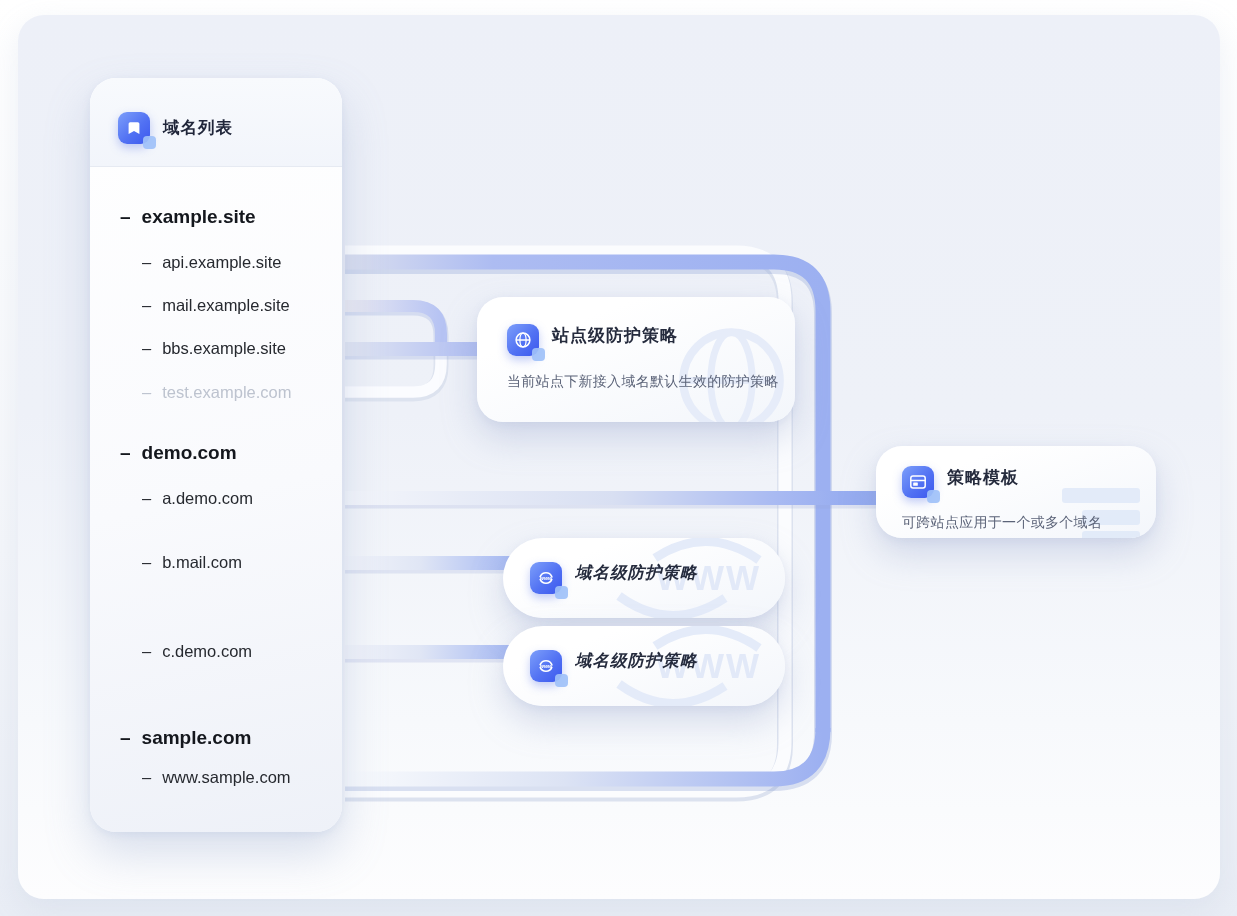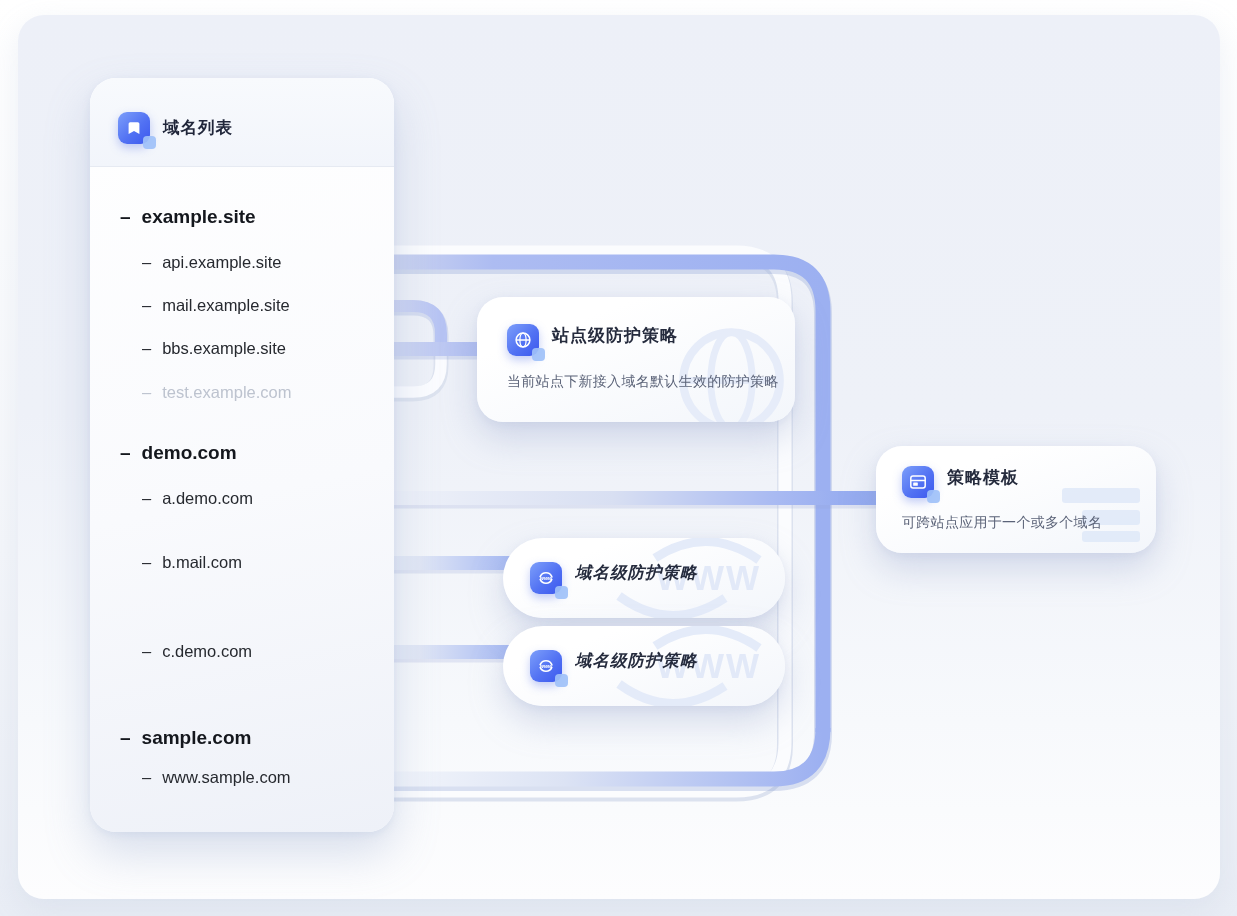--- a/index.html
+++ b/index.html
@@ -5,23 +5,23 @@
   html,body{margin:0;padding:0;background:#fff;}
   .stage{position:relative;width:1237px;height:916px;overflow:hidden;
          font-family:"Liberation Sans",sans-serif;
          background:linear-gradient(180deg,#ffffff 0%,#f4f6fa 60%,#e9edf5 100%);}
   .canvas{position:absolute;left:18px;top:15px;width:1202px;height:884px;border-radius:26px;
           background:linear-gradient(180deg,#edf0f8 0%,#eef1f8 45%,#f7f9fc 80%,#fdfdfe 100%);
           box-shadow:0 10px 30px rgba(160,175,205,.18);z-index:0;}
   .wires{position:absolute;left:0;top:0;z-index:1;}
 
   
-  .panel{position:absolute;left:90px;top:78px;width:304px;height:754px;border-radius:26px;z-index:3;
+  .panel{position:absolute;left:90px;top:78px;width:236px;height:754px;border-radius:26px;z-index:3;
          background:linear-gradient(168deg,#ffffff 0%,#f9fafd 55%,#eef1f8 100%);
-         box-shadow:0 22px 45px rgba(140,158,200,.30),0 3px 9px rgba(150,165,205,.16);}
+         box-shadow:0 22px 45px rgba(140,158,200,.30),0 3px 9px rgba(150,165,205,.16);padding-left:16px;}
   .panel-header{position:absolute;left:0;top:0;width:100%;height:89px;border-radius:26px 26px 0 0;
          background:linear-gradient(180deg,#f8fafd,#f2f5fb);
          border-bottom:1px solid #e6eaf2;box-sizing:border-box;}
   .panel-header .appicon{position:absolute;left:28px;top:34px;}
   .panel-title{position:absolute;left:73px;top:50px;transform:translateY(-50%);
          font-size:16.5px;font-weight:700;color:#20263a;letter-spacing:1px;}
   .row{position:absolute;display:flex;align-items:center;white-space:nowrap;transform:translateY(-50%);}
   .lvl1{left:30px;font-size:19px;font-weight:700;color:#14171d;gap:11px;}
   .lvl2{left:52px;font-size:16.5px;font-weight:400;color:#26292f;gap:11px;}
   .muted{color:#bdc3cf;}
@@ -35,21 +35,21 @@
   .appicon .badge{position:absolute;right:-6px;bottom:-5px;width:13px;height:13px;border-radius:4px;
          background:rgba(160,193,248,.92);}
 
   
   .card{position:absolute;z-index:2;overflow:hidden;
         background:linear-gradient(160deg,#ffffff 25%,#f3f6fb 100%);
         box-shadow:0 16px 34px rgba(148,163,202,.35),0 3px 8px rgba(160,175,210,.15);}
   .site-card{left:477px;top:297px;width:318px;height:125px;border-radius:26px;}
   .pill-card{left:503px;width:282px;height:80px;border-radius:40px;margin-top:13px;}
   .pill-1{top:525px;} .pill-2{top:613px;}
-  .tpl-card{left:876px;top:446px;width:280px;height:107px;border-radius:26px;}
+  .tpl-card{left:876px;top:446px;width:280px;height:92px;border-radius:26px;}
 
   .card-head{position:absolute;display:flex;align-items:flex-start;gap:13px;z-index:2;}
   .site-card .card-head{left:30px;top:27px;}
   .pill-card .card-head{left:27px;top:24px;font-style:italic;}
   .tpl-card  .card-head{left:26px;top:20px;}
   .card-title{font-size:17px;font-weight:700;color:#252b3d;letter-spacing:1px;white-space:nowrap;}
   .pill-card .card-title{font-size:16.5px;}
   .card-sub{position:absolute;z-index:2;font-size:14px;color:#5b6378;letter-spacing:.3px;white-space:nowrap;text-align:right;}
   .site-card .card-sub{left:30px;top:76px;}
   .tpl-card  .card-sub{left:26px;top:68px;}

